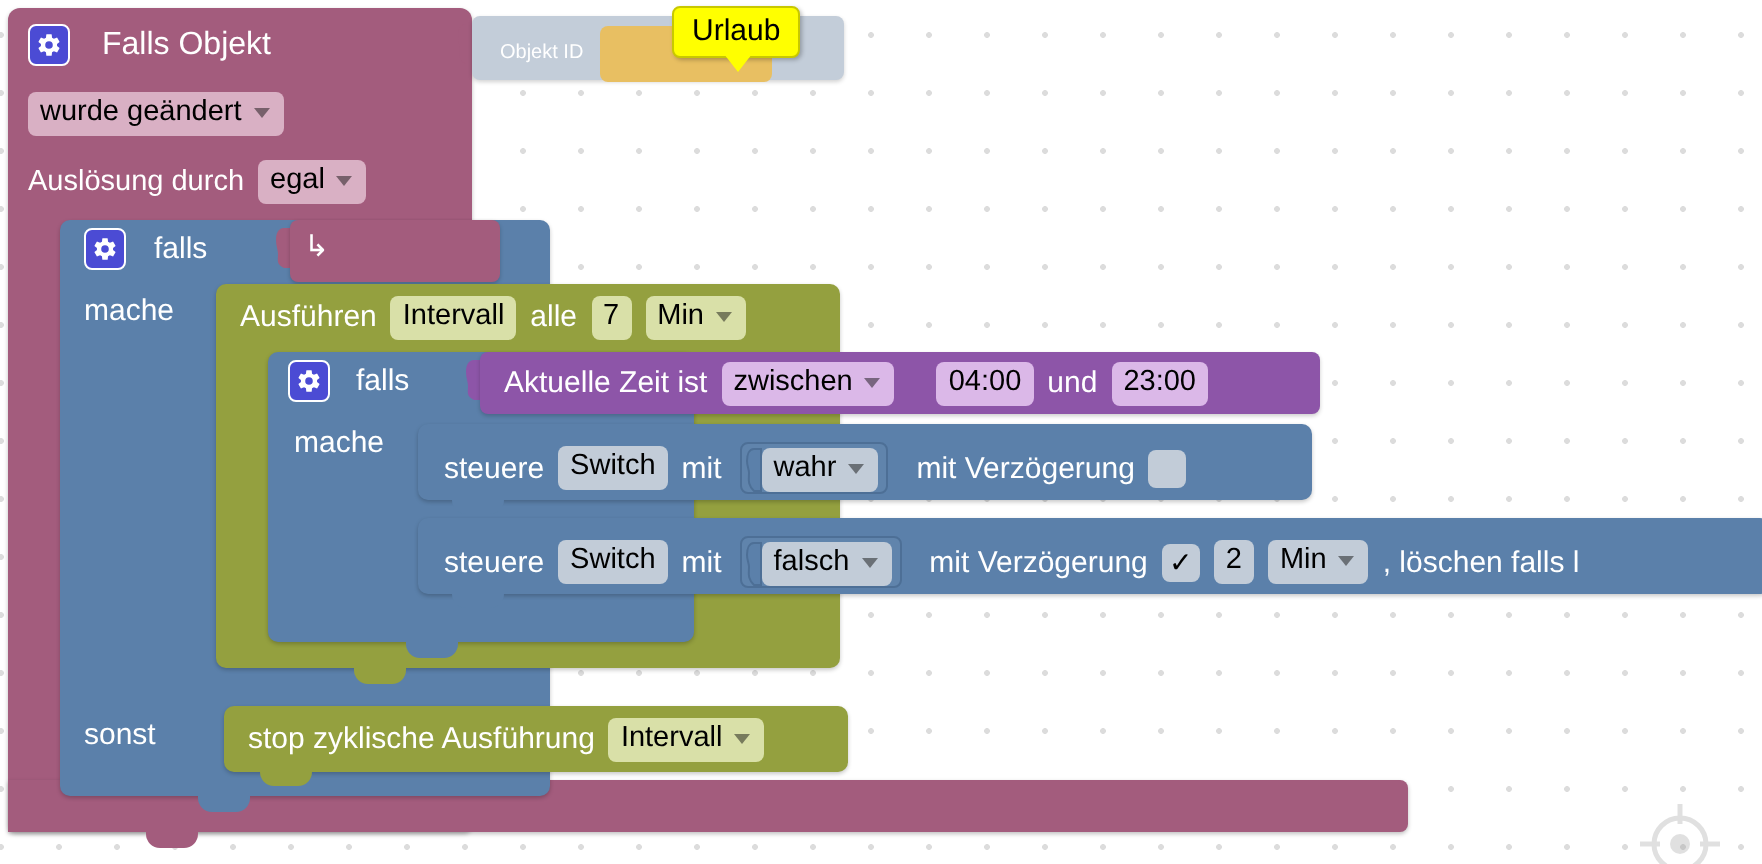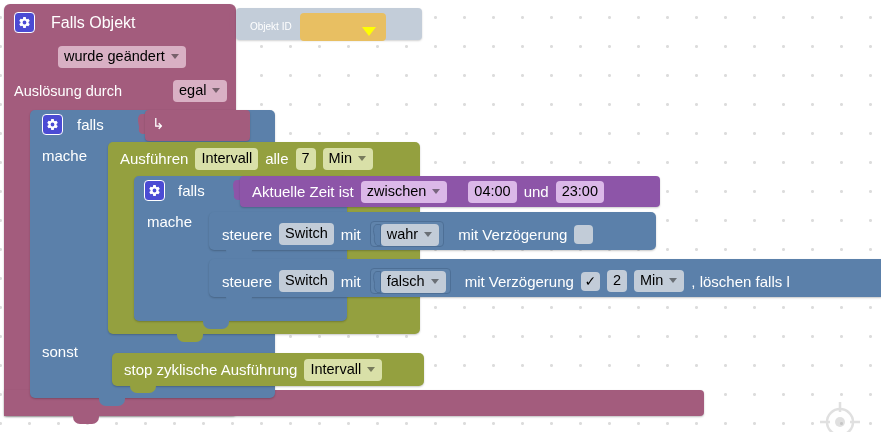--- a/index.html
+++ b/index.html
@@ -108,21 +108,20 @@
     width: 26px; height: 10px;
     background: #a35c7d;
     border-radius: 0 0 7px 7px;
   }
   #hat-header { left: 14px; top: 12px; }
   #hat-header .gear { margin-right: 16px; }
   #hat-row2 { left: 14px; top: 46px; }
   #hat-row3 { left: 14px; top: 80px; }
   .f-magenta {
     background: #d9b0c4;
-    margin-left: 44px;
   }
 
   
   #objid-block {
     left: 236px; top: 8px;
     width: 186px; height: 32px;
     background: #c3cdd9;
     border-radius: 4px;
     box-shadow: 0 1px 2px rgba(0,0,0,.18);
   }
@@ -163,21 +162,21 @@
   #if-outer {
     left: 30px; top: 110px;
     width: 245px; height: 288px;
     background: #5b80aa;
     border-radius: 5px;
     box-shadow: 0 1px 2px rgba(0,0,0,.22);
   }
   #if-outer-hdr { left: 42px; top: 114px; }
   #if-outer-hdr .gear { margin-right: 14px; }
   #if-outer-mache { left: 42px; top: 148px; }
-  #if-outer-sonst { left: 42px; top: 344px; }
+  #if-outer-sonst { left: 42px; top: 360px; }
   #if-outer-nub {
     left: 99px; top: 396px;
     width: 26px; height: 10px;
     background: #5b80aa;
     border-radius: 0 0 7px 7px;
   }
 
   
   #wert-block {
     left: 145px; top: 110px;
@@ -362,20 +361,23 @@
   </div>
   <div class="blk" id="objid-block"></div>
   <div class="blk row" id="objid-inner">
     <span class="lbl" style="font-size:10px">Objekt ID</span>
     <span class="field" id="objid-field">
       <span></span>
     </span>
   </div>
 
   <div class="blk" id="tooltip-tail"></div>
+  <div class="blk" id="tooltip">
+    <span>Urlaub</span>
+  </div>
 
   <div class="blk" id="if-outer"></div>
   <div class="blk" id="if-outer-nub"></div>
 
   <div class="blk row" id="if-outer-hdr">
     <span class="gear">
       <svg width="13" height="13" viewBox="0 0 24 24" aria-hidden="true">
         <path fill="#ffffff" d="M19.4 13a7.9 7.9 0 0 0 0-2l2.1-1.6a.5.5 0 0 0 .1-.6l-2-3.4a.5.5 0 0 0-.6-.2l-2.5 1a7.6 7.6 0 0 0-1.7-1L14.5 2.4a.5.5 0 0 0-.5-.4h-4a.5.5 0 0 0-.5.4L9.2 5.2a7.6 7.6 0 0 0-1.7 1l-2.5-1a.5.5 0 0 0-.6.2l-2 3.4a.5.5 0 0 0 .1.6L4.6 11a7.9 7.9 0 0 0 0 2l-2.1 1.6a.5.5 0 0 0-.1.6l2 3.4c.1.2.4.3.6.2l2.5-1c.5.4 1.1.8 1.7 1l.3 2.8c0 .2.3.4.5.4h4c.2 0 .5-.2.5-.4l.3-2.8c.6-.2 1.2-.6 1.7-1l2.5 1c.2.1.5 0 .6-.2l2-3.4a.5.5 0 0 0-.1-.6L19.4 13zM12 15.5A3.5 3.5 0 1 1 15.5 12 3.5 3.5 0 0 1 12 15.5z"></path>
       </svg>
     </span>

